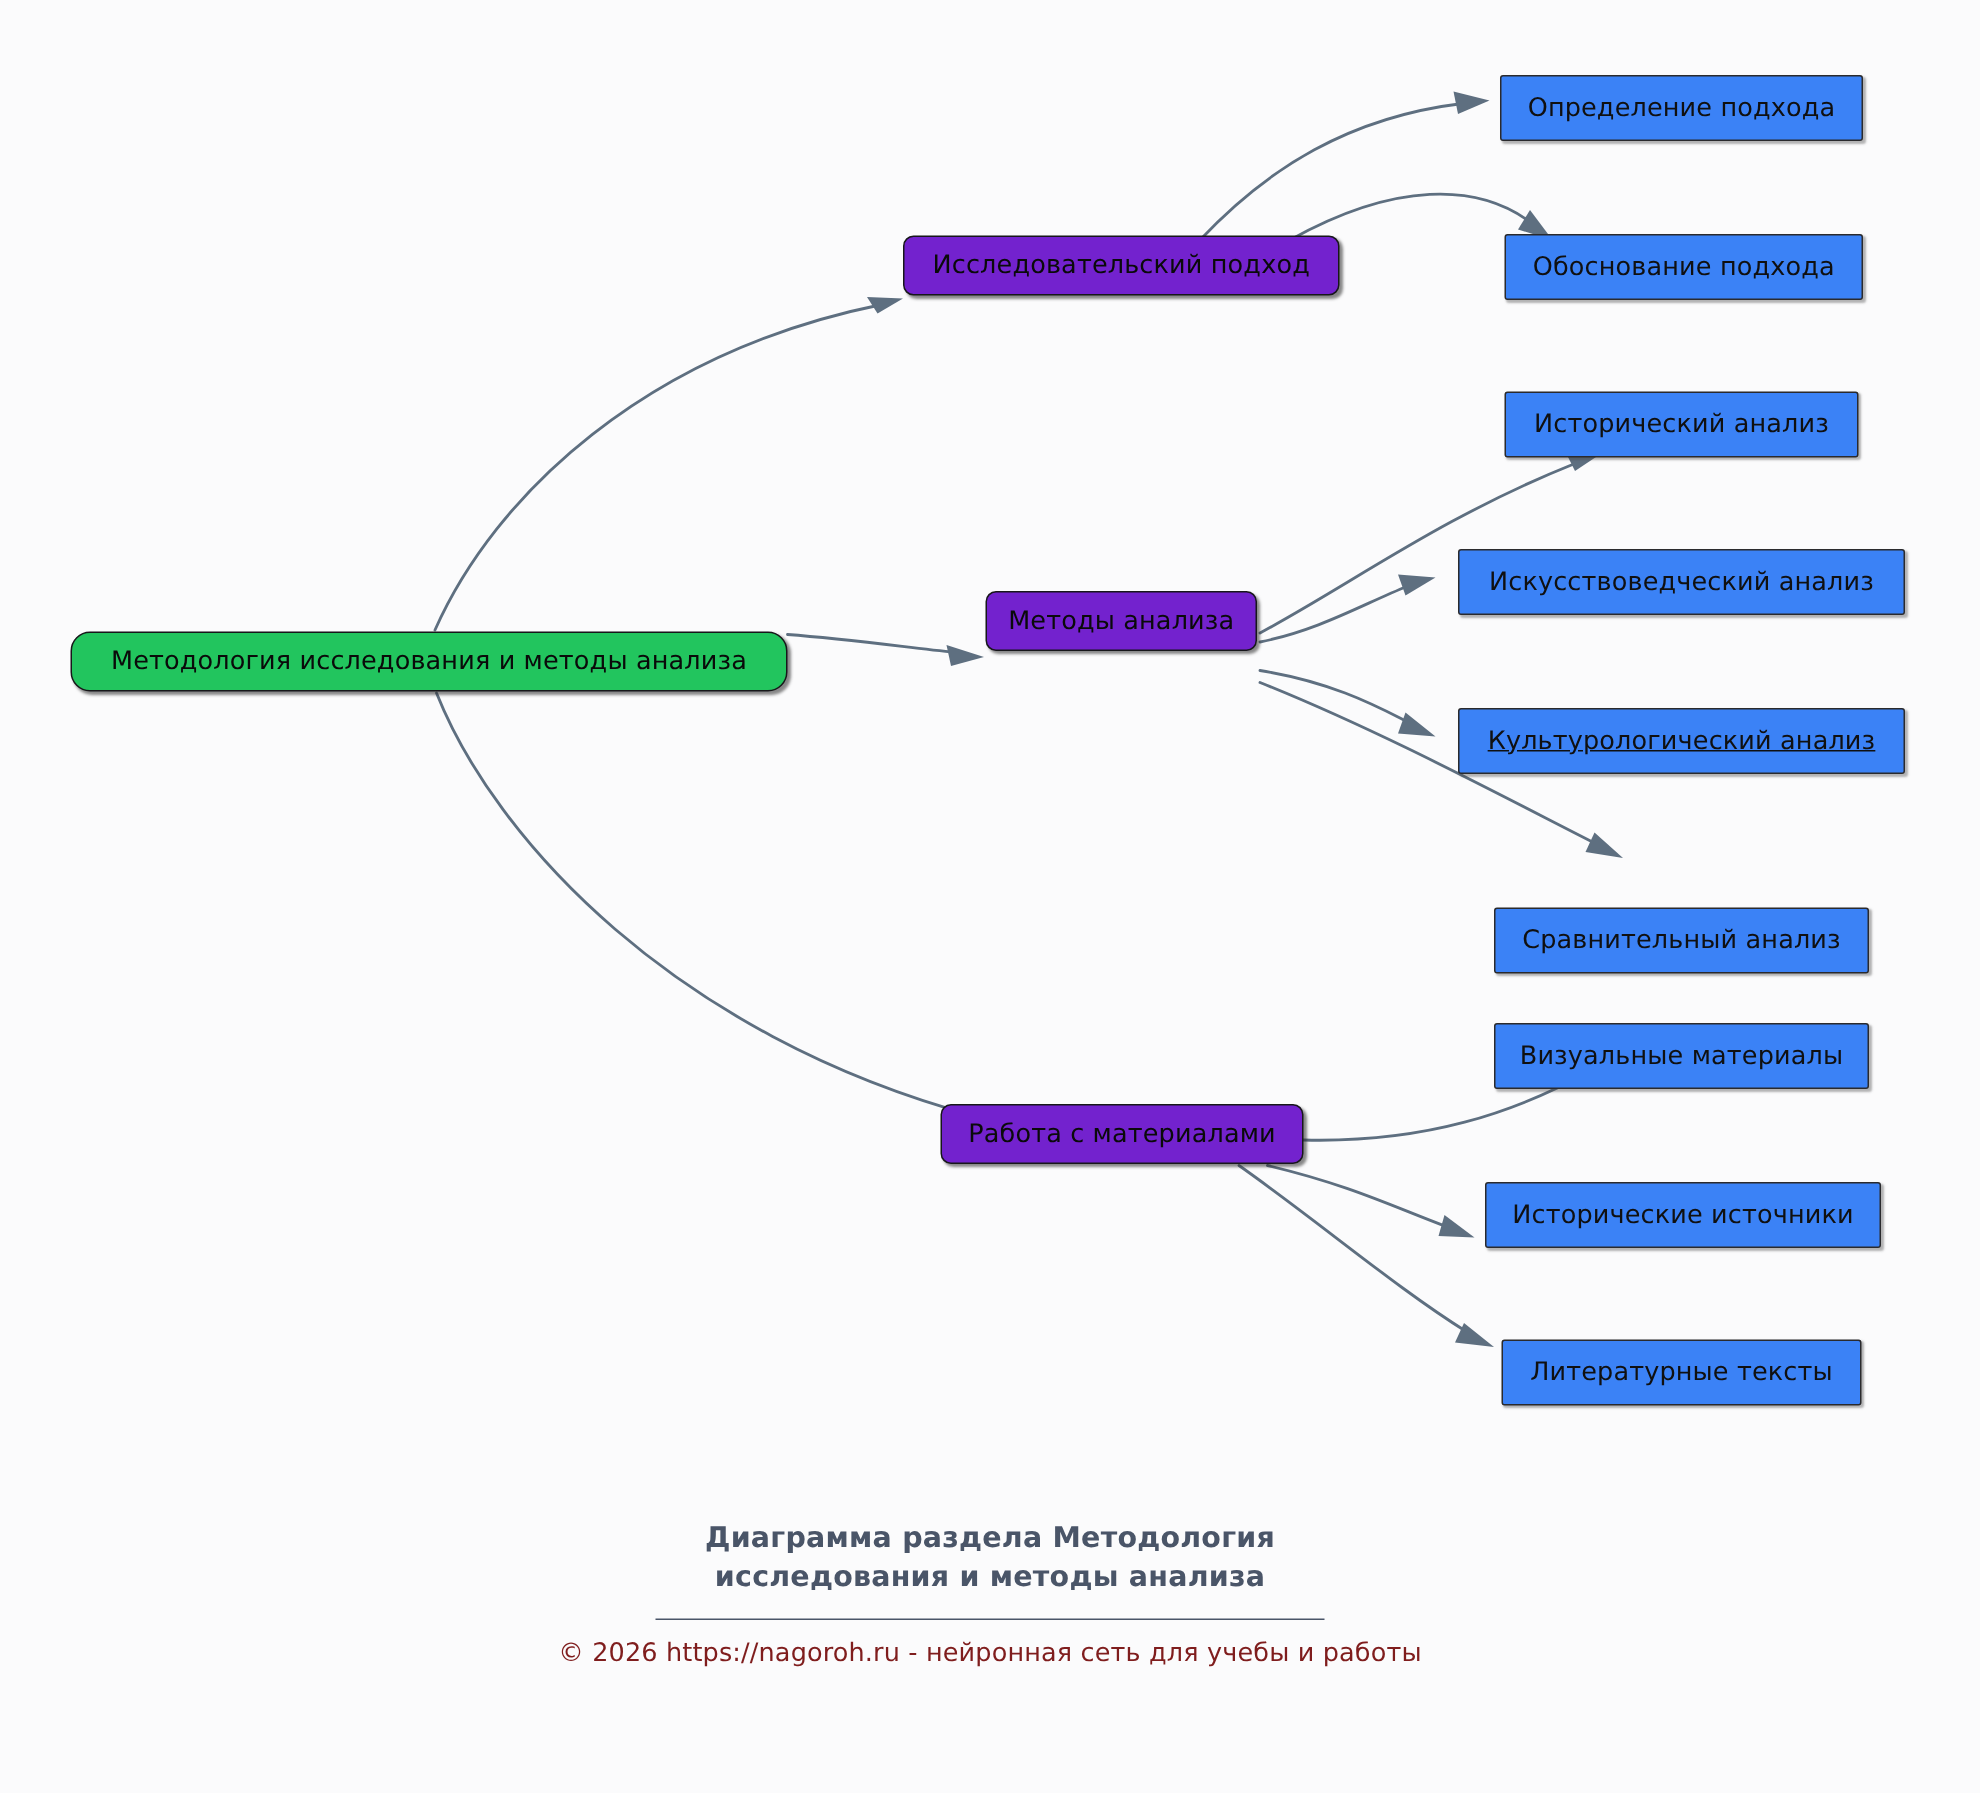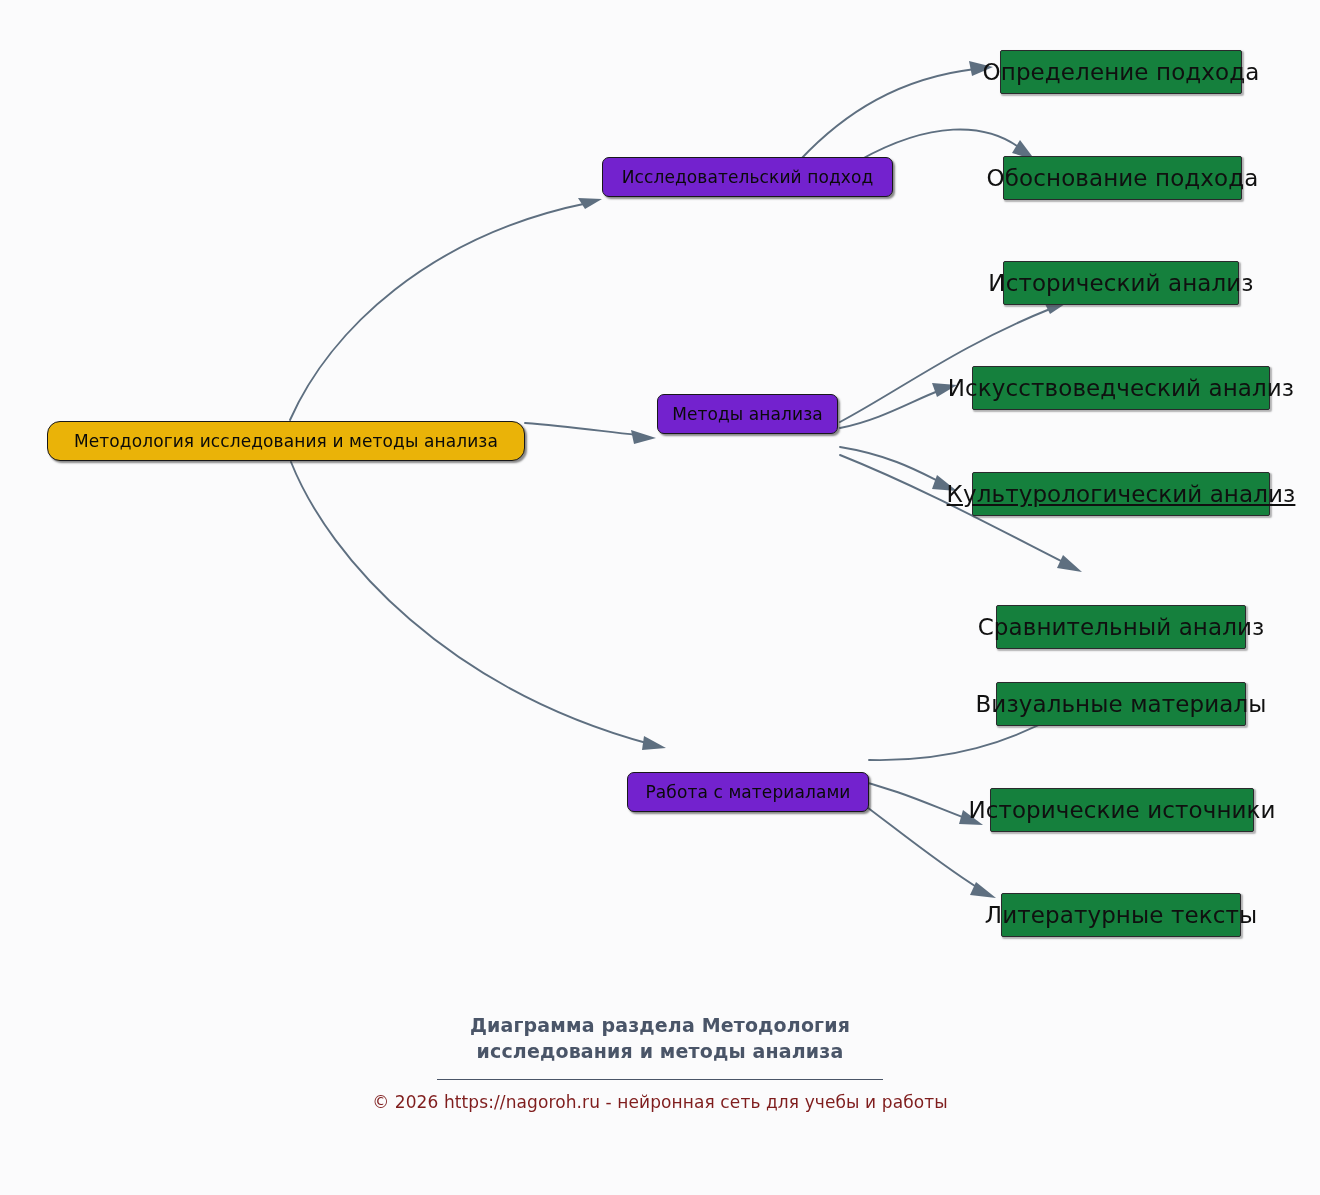--- a/index.html
+++ b/index.html
@@ -59,43 +59,43 @@
     box-sizing: border-box;
     display: flex;
     align-items: center;
     justify-content: center;
     white-space: nowrap;
     line-height: 1;
     letter-spacing: 0.1px;
   }
 
   .node-root {
-    background: #eab308;
+    background: #22c55e;
     border: 1.7px solid #17171a;
     border-radius: 13px;
     color: #0a0a0a;
     font-size: 17px;
     box-shadow: 2px 2px 2px rgba(40,40,40,0.55);
   }
 
   .node-branch {
     background: #7322ce;
     border: 1.7px solid #17171a;
     border-radius: 7px;
     color: #0a0a0a;
     font-size: 17px;
     box-shadow: 2px 2px 2px rgba(40,40,40,0.55);
   }
 
   .node-leaf {
-    background: #15803d;
+    background: #3b82f6;
     border: 1.8px solid #2a2a2d;
     border-radius: 2px;
     color: #101010;
-    font-size: 23px;
+    font-size: 17px;
     box-shadow: 1.5px 1.5px 1.5px rgba(70,70,70,0.40);
   }
 
   
   #footer {
     position: absolute;
     left: 0;
     top: 1012px;
     width: 1320px;
     z-index: 3;
@@ -192,21 +192,21 @@
     <div class="node node-leaf" style="left:1003px; top:261px; width:236px; height:44px;">
       <span>Исторический анализ</span>
     </div>
     <div class="node node-leaf" style="left:972px; top:472px; width:298px; height:44px;text-decoration:underline;">
       <span>Культурологический анализ</span>
     </div>
     <div class="node node-leaf" style="left:996px; top:577px; width:250px; height:44px;margin-top:28px;">
       <span>Сравнительный анализ</span>
     </div>
 
-    <div class="node node-branch" style="left:627px; top:736px; width:242px; height:40px;margin-top:36px;">
+    <div class="node node-branch" style="left:627px; top:736px; width:242px; height:40px;">
       <span>Работа с материалами</span>
     </div>
     <div class="node node-leaf" style="left:996px; top:682px; width:250px; height:44px;">
       <span>Визуальные материалы</span>
     </div>
     <div class="node node-leaf" style="left:990px; top:788px; width:264px; height:44px;align-items:center;">
       <span>Исторические источники</span>
     </div>
     <div class="node node-leaf" style="left:1001px; top:893px; width:240px; height:44px;">
       <span>Литературные тексты</span>

